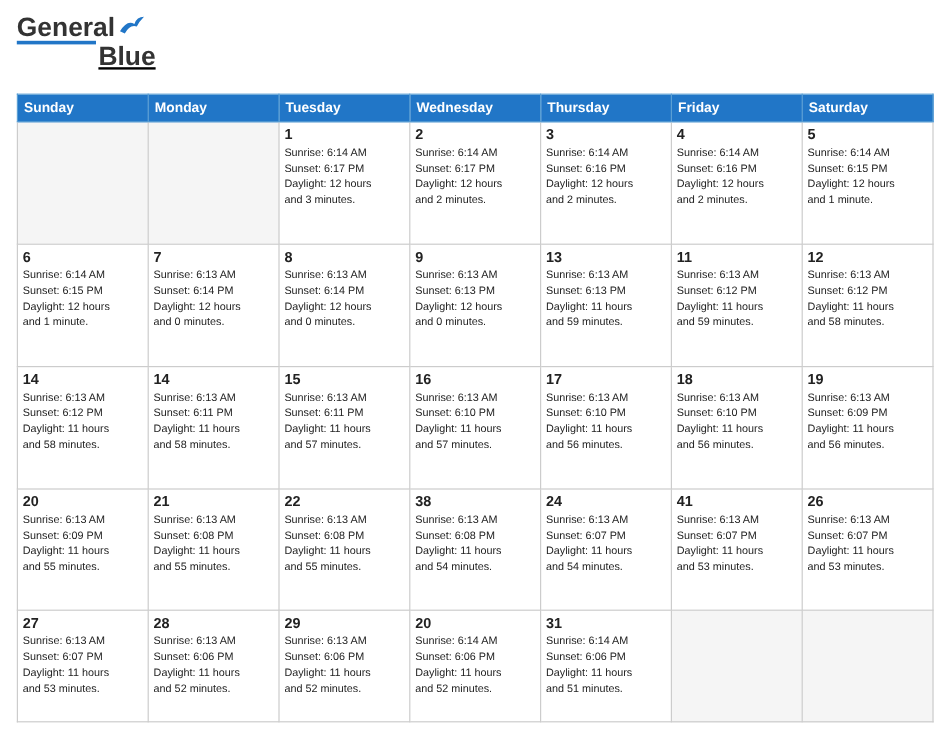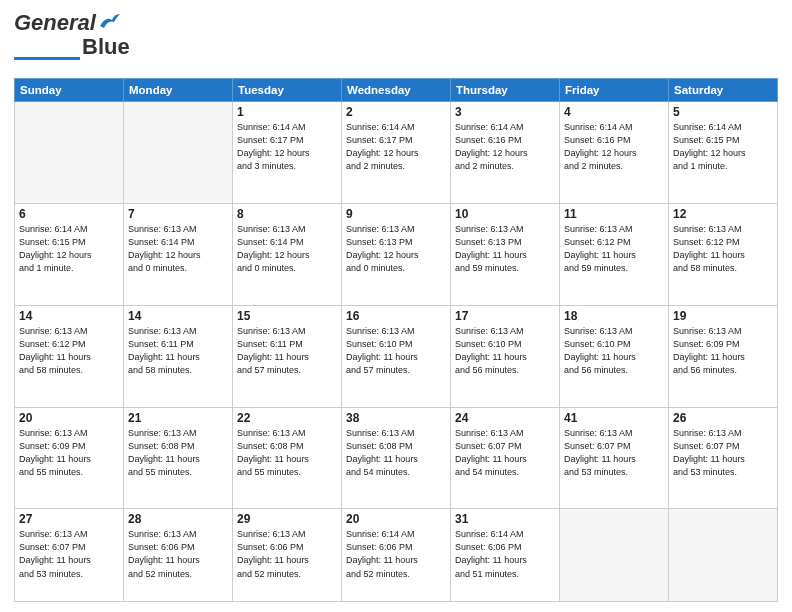--- a/index.html
+++ b/index.html
@@ -85,26 +85,26 @@
       height: 80px;
     }
   </style>
 </head>
 <body>
 
 <div class="page">
   <div class="header">
     <div class="logo">
       <div style="display:flex;align-items:center;">
-        <span style="font-size:22px;font-weight:bold;color:#333;font-style:italic;">General</span>
+        <span style="font-size:22px;font-weight:bold;color:#333;">General</span>
         <svg width="22" height="18" viewBox="0 0 22 18" style="margin-left:2px;margin-top:-4px;">
           <path d="M2 14 Q8 4 14 8 Q16 2 22 2 Q18 6 16 10 Q10 8 6 16Z" fill="#2176c7"></path>
         </svg>
       </div>
-      <div style="display:flex;align-items:flex-end;margin-top:-2px;">
+      <div style="display:flex;align-items:flex-start;margin-top:-2px;text-decoration:underline;">
         <div style="width:66px;height:3px;background:#2176c7;"></div>
         <span style="font-size:22px;font-weight:bold;color:#333;margin-left:2px;">Blue</span>
       </div>
     </div>
     <div class="title-block">
       <div class="month-title"></div>
       <div class="subtitle"></div>
     </div>
   </div>
 
@@ -156,21 +156,21 @@
           </td>
           <td>
             <span class="day-num">8</span>
             <div class="cell-info">Sunrise: 6:13 AM<br>Sunset: 6:14 PM<br>Daylight: 12 hours<br>and 0 minutes.</div>
           </td>
           <td>
             <span class="day-num">9</span>
             <div class="cell-info">Sunrise: 6:13 AM<br>Sunset: 6:13 PM<br>Daylight: 12 hours<br>and 0 minutes.</div>
           </td>
           <td>
-            <span class="day-num">10</span>
+            <span class="day-num">13</span>
             <div class="cell-info">Sunrise: 6:13 AM<br>Sunset: 6:13 PM<br>Daylight: 11 hours<br>and 59 minutes.</div>
           </td>
           <td>
             <span class="day-num">11</span>
             <div class="cell-info">Sunrise: 6:13 AM<br>Sunset: 6:12 PM<br>Daylight: 11 hours<br>and 59 minutes.</div>
           </td>
           <td>
             <span class="day-num">12</span>
             <div class="cell-info">Sunrise: 6:13 AM<br>Sunset: 6:12 PM<br>Daylight: 11 hours<br>and 58 minutes.</div>
           </td>

